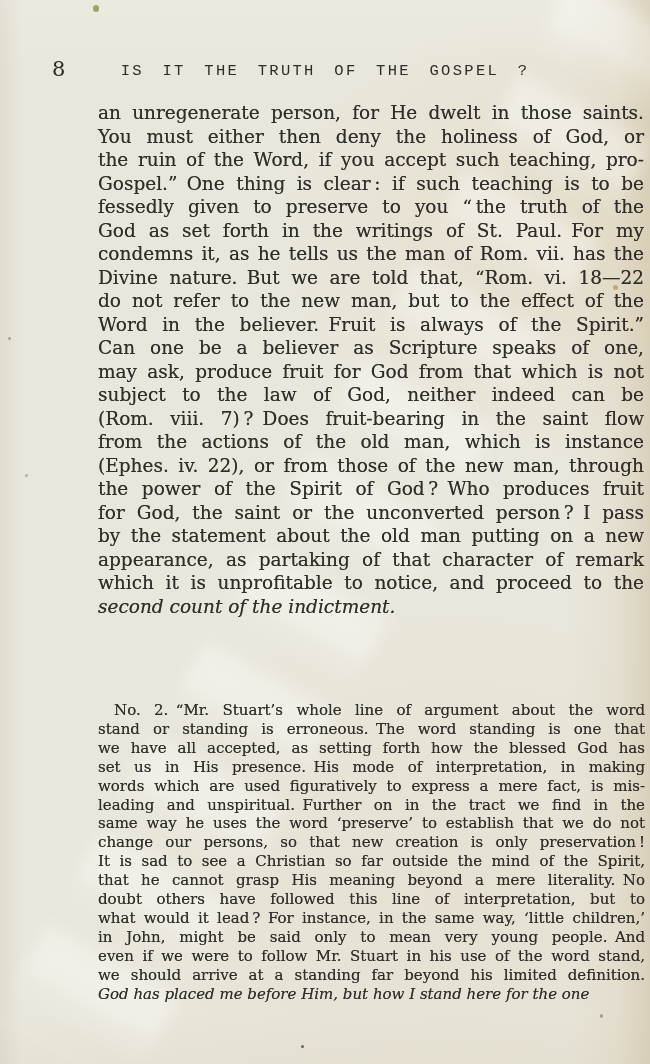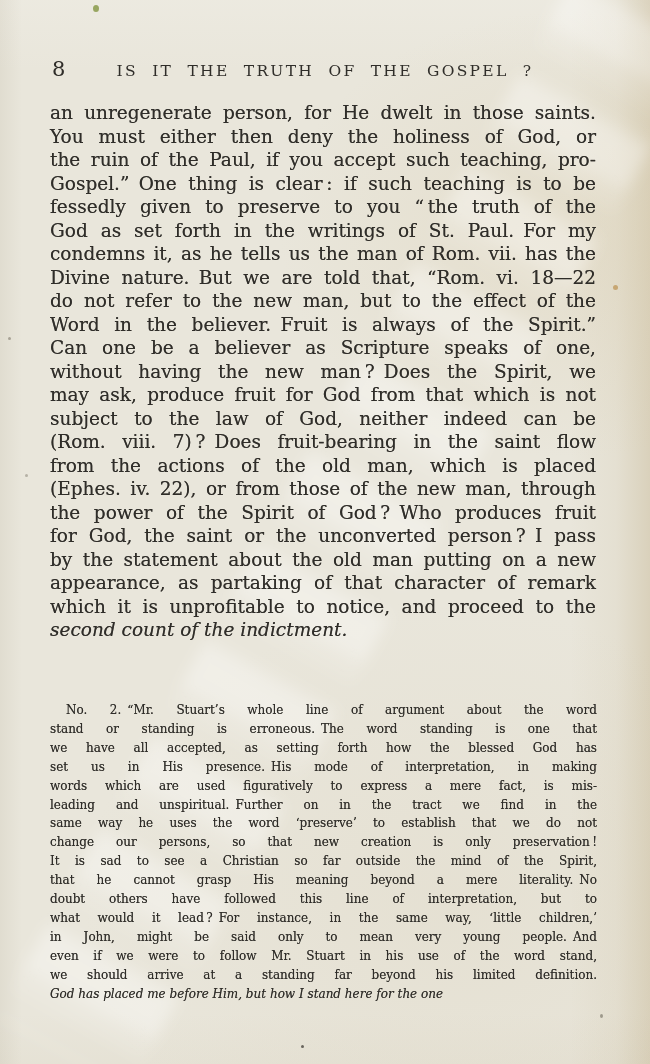--- a/index.html
+++ b/index.html
@@ -43,29 +43,30 @@
     font-size: 21px;
     letter-spacing: 0.5px;
   }
   .running-title {
     position: absolute;
     left: 0; right: 0; top: 62px;
     text-align: center;
     font-size: 15.5px;
     letter-spacing: 2.3px;
     word-spacing: 7px;
+    font-family: Liberation Mono, monospace;
   }
-  .para { position: absolute; text-shadow: 0 0 0.45px rgba(45,43,38,0.65); }
+  .para { position: absolute; text-shadow: 0 0 0.45px rgba(45,43,38,0.65); margin-left: 48px; }
   .para1 {
     left: 50px; top: 101px; width: 546px;
     font-size: 18.5px; line-height: 23.5px;
   }
   .para2 {
     left: 50px; top: 701px; width: 547px;
-    font-size: 12px; line-height: 18.9px;
+    font-size: 15px; line-height: 18.9px;
   }
   .tline { text-align: justify; text-align-last: justify; }
   .tline.noj { text-align-last: left; font-style: italic; }
   .tline.indent { text-indent: 16px; }
   .speck { position: absolute; border-radius: 50%; pointer-events: none; }
   .speck-green { left: 93px; top: 5px; width: 6px; height: 7px; background: #8a9a4a; opacity: 0.85; }
   .speck-brown { left: 613px; top: 285px; width: 5px; height: 5px; background: #c09a5e; opacity: 0.8; }
   .speck-dark  { left: 301px; top: 1045px; width: 3px; height: 3px; background: #4a463e; opacity: 0.8; }
   .speck-tiny1 { left: 8px;  top: 337px; width: 3px; height: 3px; background: #8d887a; opacity: 0.7; }
   .speck-tiny2 { left: 25px; top: 474px; width: 3px; height: 3px; background: #938e80; opacity: 0.6; }
@@ -77,34 +78,33 @@
 <div class="page">
   <div class="watermark"></div>
 
   <span class="pageno">8</span>
 
   <div class="running-title">IS IT THE TRUTH OF THE GOSPEL ?</div>
 
   <div class="para para1">
       <div class="tline">an unregenerate person, for He dwelt in those saints.</div>
       <div class="tline">You must either then deny the holiness of God, or</div>
-      <div class="tline">the ruin of the Paul, if you accept such teaching, pro-</div>
+      <div class="tline">the ruin of the Word, if you accept such teaching, pro-</div>
       <div class="tline">Gospel.” One thing is clear : if such teaching is to be</div>
       <div class="tline">fessedly given to preserve to you “ the truth of the</div>
       <div class="tline">God as set forth in the writings of St. Paul. For my</div>
       <div class="tline">condemns it, as he tells us the man of Rom. vii. has the</div>
       <div class="tline">Divine nature. But we are told that, “Rom. vi. 18—22</div>
       <div class="tline">do not refer to the new man, but to the effect of the</div>
       <div class="tline">Word in the believer. Fruit is always of the Spirit.”</div>
       <div class="tline">Can one be a believer as Scripture speaks of one,</div>
-      <div class="tline">without having the new man ? Does the Spirit, we</div>
       <div class="tline">may ask, produce fruit for God from that which is not</div>
       <div class="tline">subject to the law of God, neither indeed can be</div>
       <div class="tline">(Rom. viii. 7) ? Does fruit-bearing in the saint flow</div>
-      <div class="tline">from the actions of the old man, which is placed</div>
+      <div class="tline">from the actions of the old man, which is instance</div>
       <div class="tline">(Ephes. iv. 22), or from those of the new man, through</div>
       <div class="tline">the power of the Spirit of God ? Who produces fruit</div>
       <div class="tline">for God, the saint or the unconverted person ? I pass</div>
       <div class="tline">by the statement about the old man putting on a new</div>
       <div class="tline">appearance, as partaking of that character of remark</div>
       <div class="tline">which it is unprofitable to notice, and proceed to the</div>
       <div class="tline noj">second count of the indictment.</div>
     </div>
 
   <div class="para para2">

